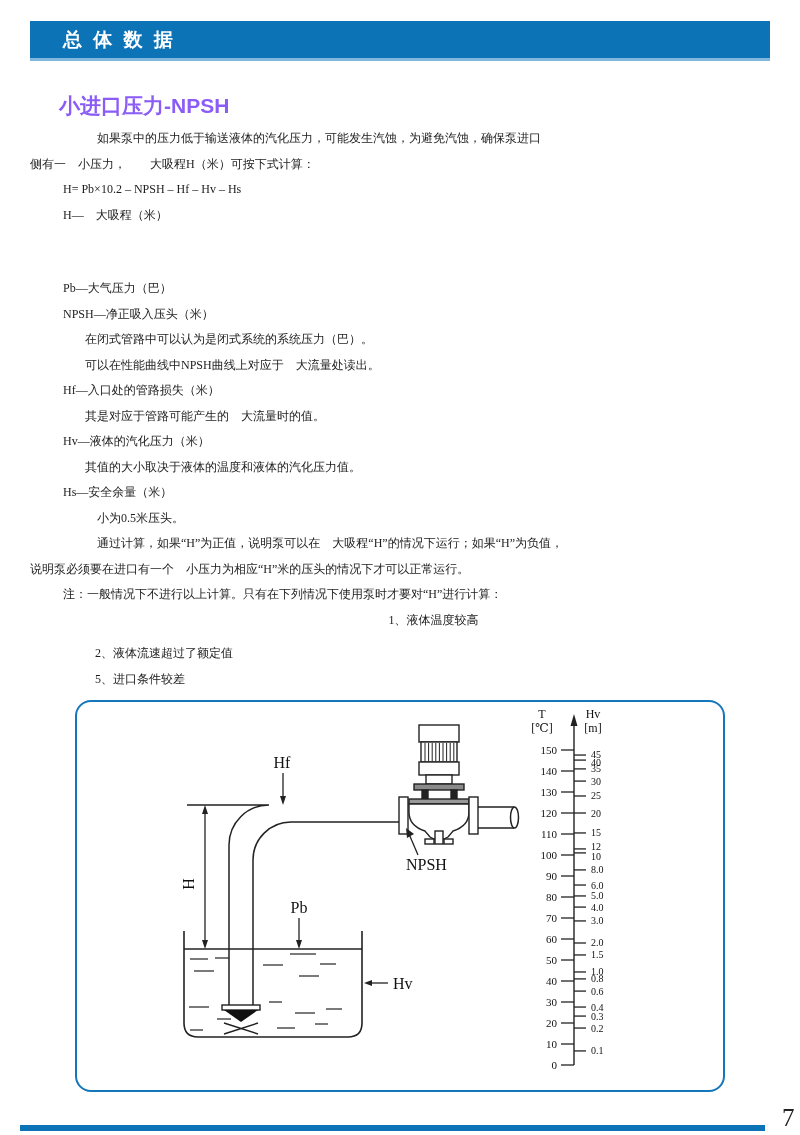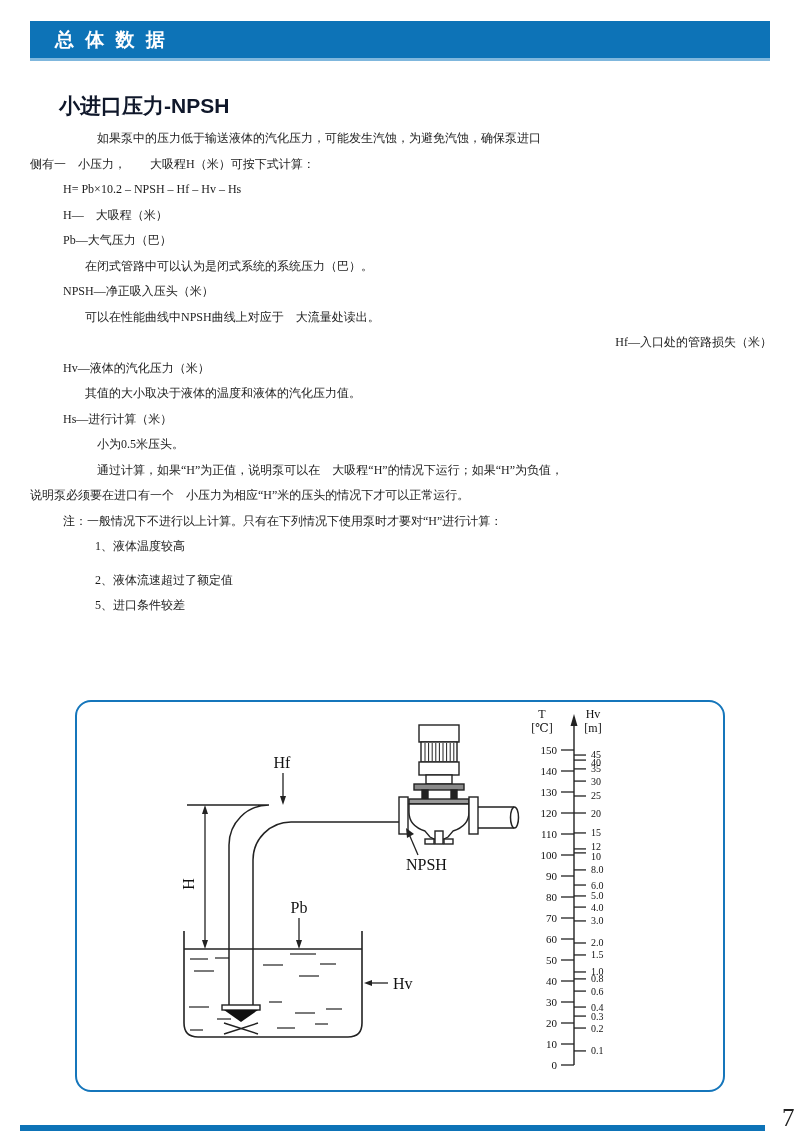--- a/index.html
+++ b/index.html
@@ -11,32 +11,32 @@
   html,body{margin:0;padding:0;background:#ffffff;}
   .page{
     position:relative;width:800px;height:1135px;background:#fff;overflow:hidden;
     font-family:"Liberation Serif","DejaVu Serif",serif;color:var(--text);
   }
   .header-bar{
     position:absolute;left:30px;top:21px;width:740px;height:37px;
     background:var(--accent);
   }
   .header-bar .header-title{
-    display:block;padding-left:25px;line-height:37px;
+    display:block;padding-left:33px;line-height:37px;
     font-family:"Liberation Sans","DejaVu Sans",sans-serif;
     font-weight:bold;font-size:19px;color:#ffffff;letter-spacing:3px;
   }
   .header-strip{
     position:absolute;left:30px;top:58px;width:740px;height:3px;
     background:var(--accent-light);
   }
   .section-title{
     position:absolute;left:59px;top:92px;
     font-family:"Liberation Sans","DejaVu Sans",sans-serif;
-    font-weight:bold;font-size:21px;color:#0f172a;
+    font-weight:bold;font-size:21px;color:#8b5cf6;
   }
   .body-text{
     position:absolute;left:30px;top:126px;width:742px;
     font-size:12px;
   }
   .bline{line-height:25.5px;white-space:nowrap;}
   .diagram-box{
     position:absolute;left:75px;top:700px;width:646px;height:388px;
     border:2px solid var(--diagram-border);border-radius:16px;background:#fff;
   }
@@ -63,33 +63,34 @@
   </div>
   <div class="header-strip"></div>
 
   <div class="section-title">小进口压力-NPSH</div>
 
   <div class="body-text">
       <div class="bline" style="padding-left: 67px;">如果泵中的压力低于输送液体的汽化压力，可能发生汽蚀，为避免汽蚀，确保泵进口</div>
       <div class="bline" style="padding-left: 0px;">侧有一　小压力，　　大吸程H（米）可按下式计算：</div>
       <div class="bline" style="padding-left: 33px;">H= Pb×10.2 – NPSH – Hf – Hv – Hs</div>
       <div class="bline" style="padding-left: 33px;">H—　大吸程（米）</div>
-      <div class="bline" style="padding-left: 33px;">Pb—大气压力（巴）</div>
+      <div class="bline" style="padding-left: 33px; margin-top: 48px;">Pb—大气压力（巴）</div>
+      <div class="bline" style="padding-left: 33px;">NPSH—净正吸入压头（米）</div>
       <div class="bline" style="padding-left: 55px;">在闭式管路中可以认为是闭式系统的系统压力（巴）。</div>
-      <div class="bline" style="padding-left: 33px;">NPSH—净正吸入压头（米）</div>
       <div class="bline" style="padding-left: 55px;">可以在性能曲线中NPSH曲线上对应于　大流量处读出。</div>
-      <div class="bline" style="padding-left: 33px; text-align: right;">Hf—入口处的管路损失（米）</div>
+      <div class="bline" style="padding-left: 33px;">Hf—入口处的管路损失（米）</div>
+      <div class="bline" style="padding-left: 55px;">其是对应于管路可能产生的　大流量时的值。</div>
       <div class="bline" style="padding-left: 33px;">Hv—液体的汽化压力（米）</div>
       <div class="bline" style="padding-left: 55px;">其值的大小取决于液体的温度和液体的汽化压力值。</div>
-      <div class="bline" style="padding-left: 33px;">Hs—进行计算（米）</div>
+      <div class="bline" style="padding-left: 33px;">Hs—安全余量（米）</div>
       <div class="bline" style="padding-left: 67px;">小为0.5米压头。</div>
       <div class="bline" style="padding-left: 67px;">通过计算，如果“H”为正值，说明泵可以在　大吸程“H”的情况下运行；如果“H”为负值，</div>
       <div class="bline" style="padding-left: 0px;">说明泵必须要在进口有一个　小压力为相应“H”米的压头的情况下才可以正常运行。</div>
       <div class="bline" style="padding-left: 33px;">注：一般情况下不进行以上计算。只有在下列情况下使用泵时才要对“H”进行计算：</div>
-      <div class="bline" style="padding-left: 65px;">1、液体温度较高</div>
+      <div class="bline" style="padding-left: 65px; text-align: center;">1、液体温度较高</div>
       <div class="bline" style="padding-left: 65px; margin-top: 8px;">2、液体流速超过了额定值</div>
       <div class="bline" style="padding-left: 65px;">5、进口条件较差</div>
     </div>
 
   <div class="diagram-box">
     <svg width="646" height="388" viewBox="0 0 646 388">
 
       <g fill="none" stroke="#222" stroke-width="1.5">
         <path d="M110,103 H192 A40,40 0 0 0 152,143 V303"></path>
         <path d="M322,120 H214 A38,38 0 0 0 176,158 V303"></path>

